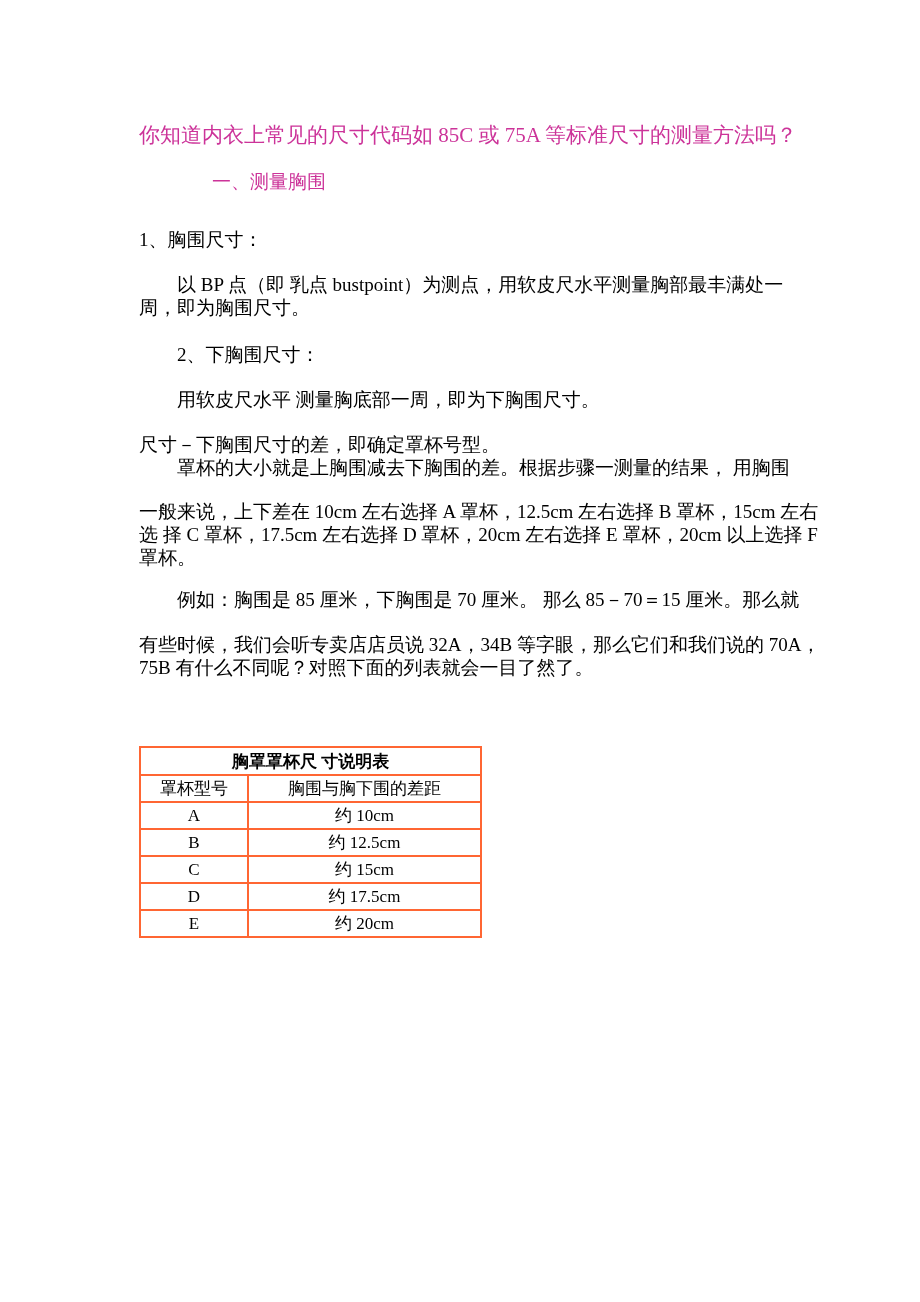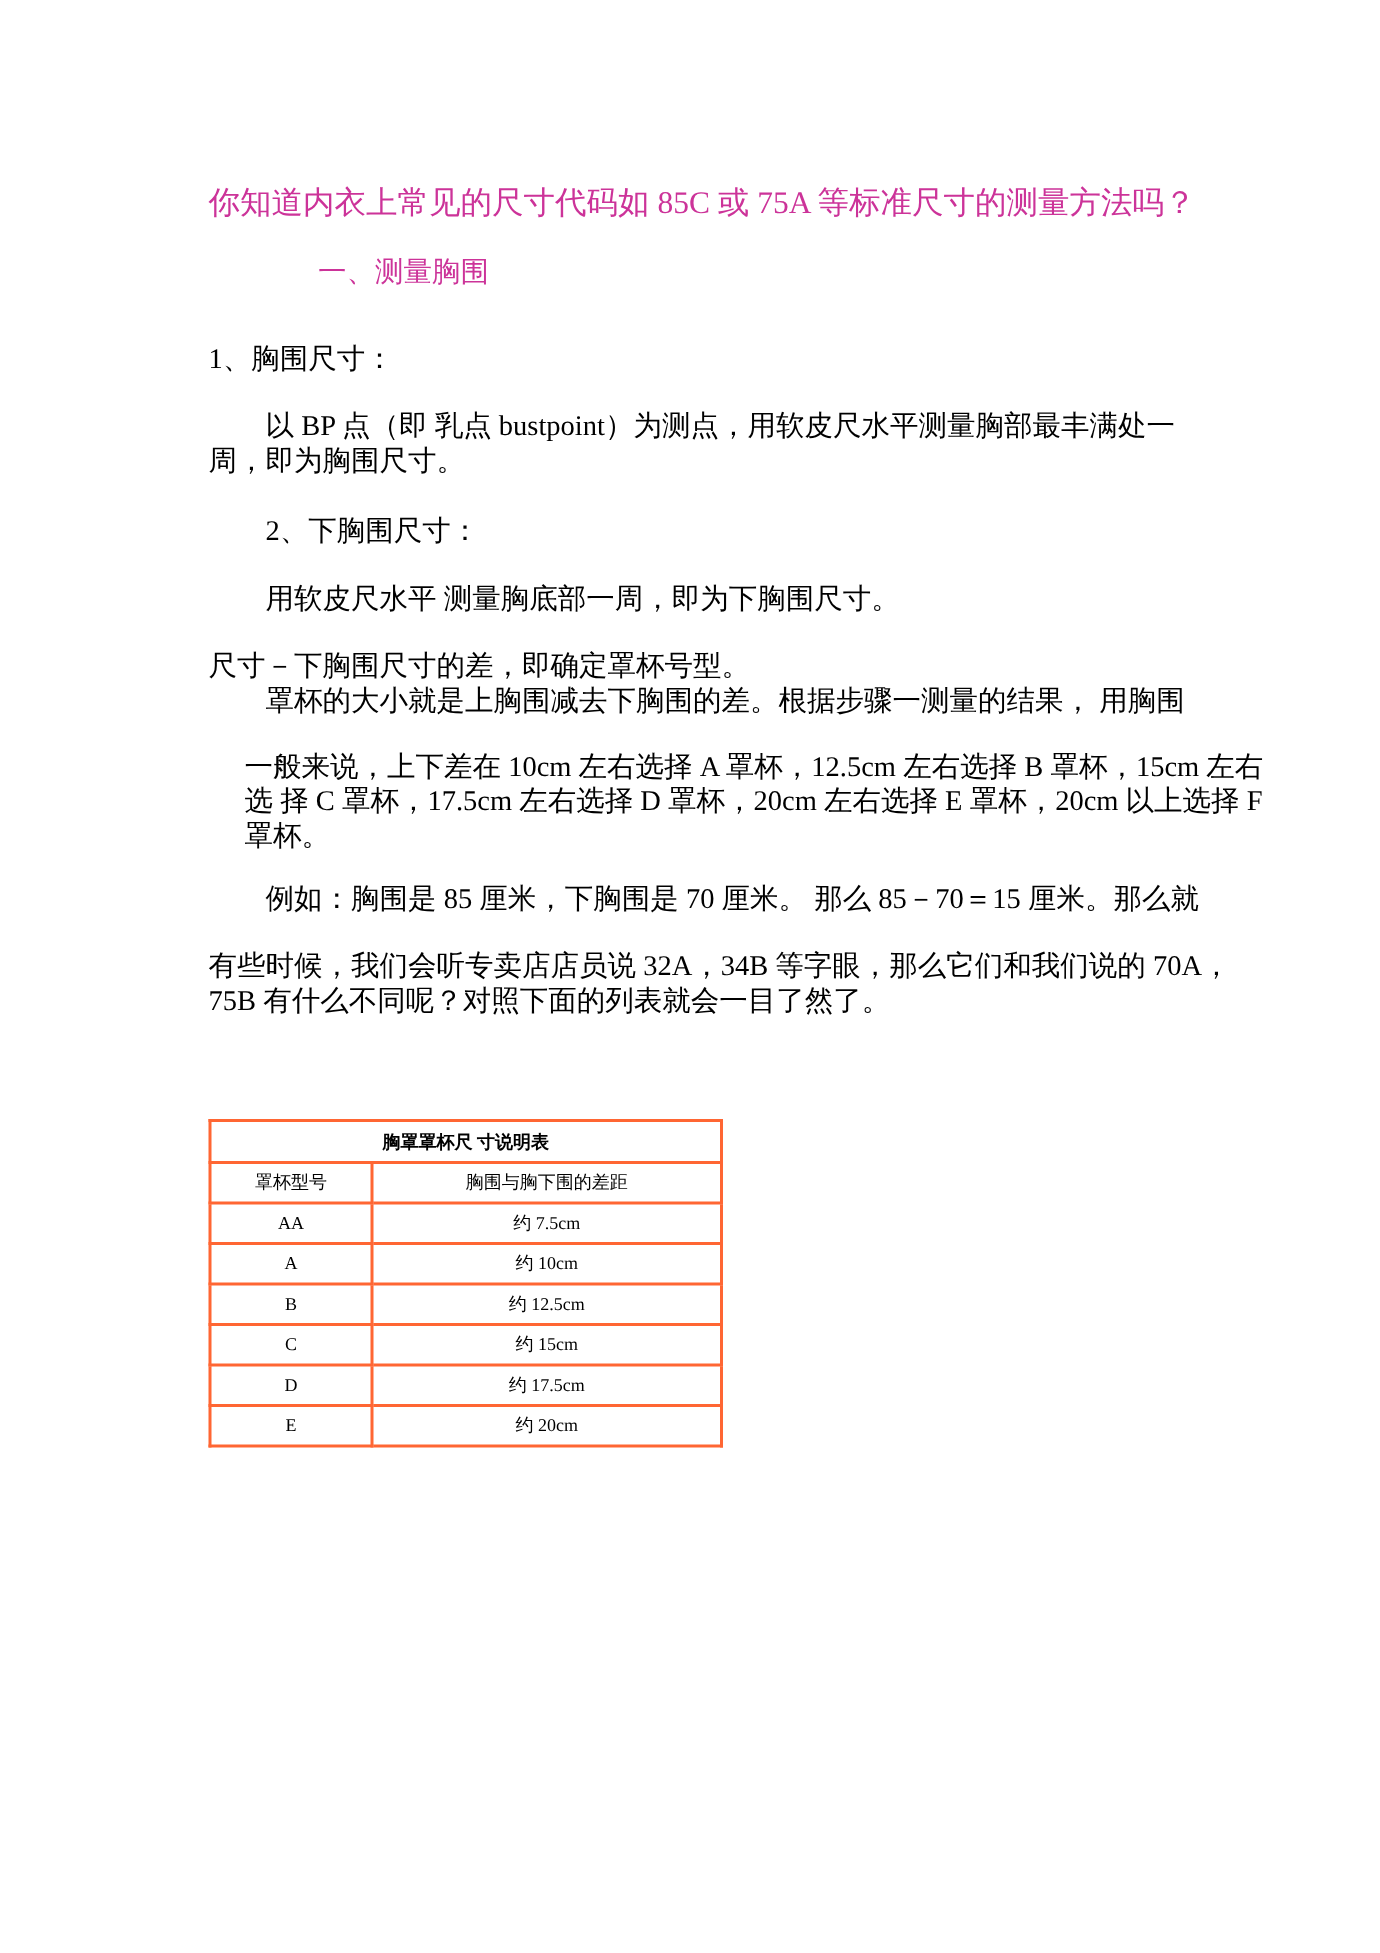--- a/index.html
+++ b/index.html
@@ -21,41 +21,41 @@
     font-size: 19px;
     line-height: 23px;
     color: #000000;
   }
   .para { margin: 0; }
   .line { white-space: pre; }
   .pink { color: #cc3399; }
   .intro-line { font-size: 21px; line-height: 26px; white-space: pre; }
   .ind   { padding-left: 38px; }   
   .ind-h { padding-left: 73px; }   
-  .mb19 { margin-bottom: 19px; margin-left: 24px; }
+  .mb19 { margin-bottom: 19px; }
   .mb21 { margin-bottom: 21px; }
   .mb22 { margin-bottom: 22px; }
   .mb24 { margin-bottom: 24px; }
   .mb27 { margin-bottom: 27px; }
   .mb35 { margin-bottom: 35px; }
   .mb73 { margin-bottom: 73px; }
   .mb101 { margin-bottom: 67px; }
 
   table.size-table {
     border-collapse: collapse;
     table-layout: fixed;
     width: 341px;
   }
   .size-table td {
     border: 2px solid #ff6633;
     text-align: center;
     vertical-align: middle;
     padding: 0;
     height: 25px;
-    font-size: 12px;
+    font-size: 17px;
     line-height: 23px;
     color: #000000;
     white-space: pre;
   }
   .size-table td.t-title {
     font-weight: bold;
     height: 26px;
   }
   .size-table col.c1 { width: 108px; }
   .size-table col.c2 { width: 233px; }
@@ -108,24 +108,20 @@
       </colgroup>
     <tbody>
         <tr>
       <td colspan="2" class="t-title">胸罩罩杯尺 寸说明表</td>
     </tr>
     <tr>
       <td>罩杯型号</td>
       <td>胸围与胸下围的差距</td>
     </tr>
     <tr>
-      <td>AA</td>
-      <td>约 7.5cm</td>
-    </tr>
-    <tr>
       <td>A</td>
       <td>约 10cm</td>
     </tr>
     <tr>
       <td>B</td>
       <td>约 12.5cm</td>
     </tr>
     <tr>
       <td>C</td>
       <td>约 15cm</td>

